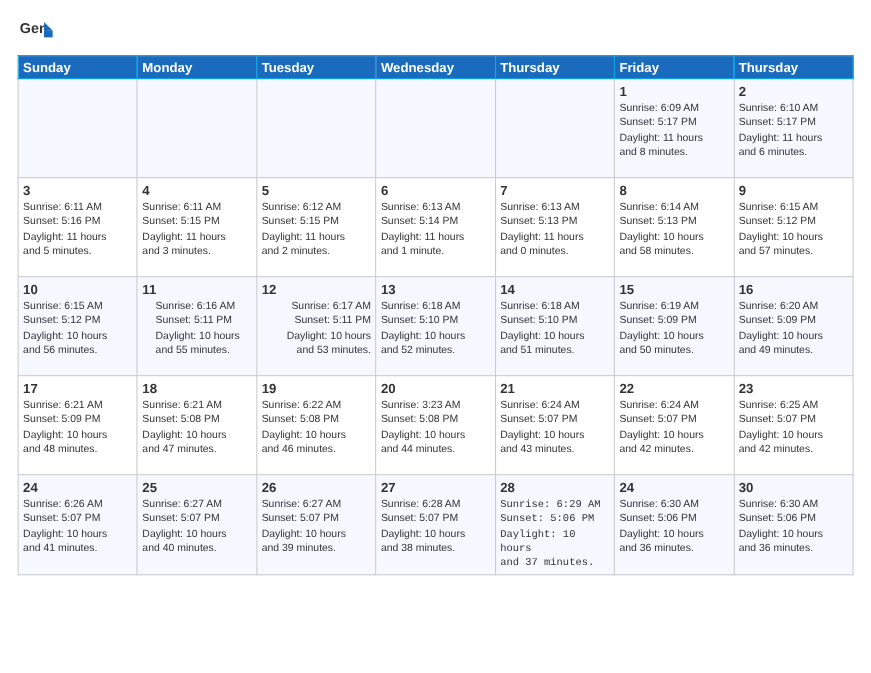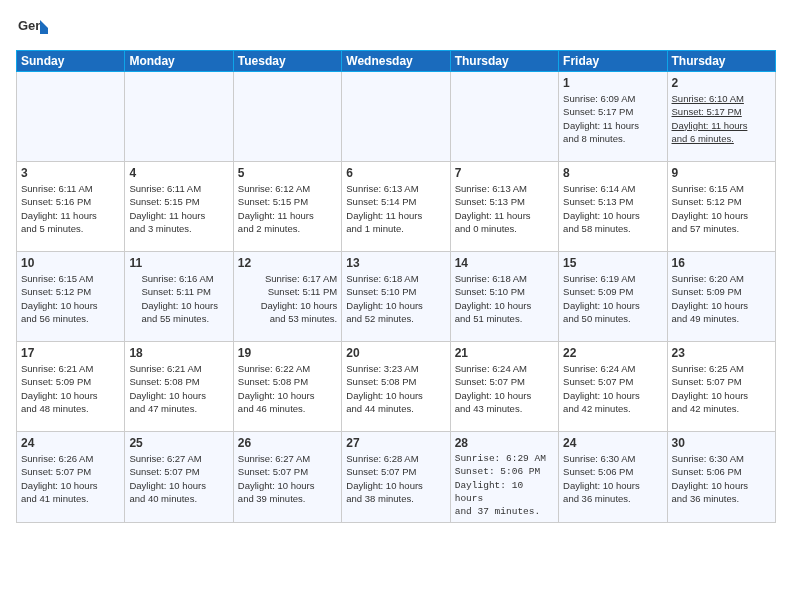--- a/index.html
+++ b/index.html
@@ -129,21 +129,21 @@
         <td class="empty"></td>
         <td>
           <span class="day-number">1</span>
           <div class="day-info" style="white-space: pre-line;">Sunrise: 6:09 AM
 Sunset: 5:17 PM
 Daylight: 11 hours
 and 8 minutes.</div>
         </td>
         <td>
           <span class="day-number">2</span>
-          <div class="day-info" style="white-space: pre-line; text-decoration: underline;">Sunrise: 6:10 AM
+          <div class="day-info" style="white-space: pre-line;">Sunrise: 6:10 AM
 Sunset: 5:17 PM
 Daylight: 11 hours
 and 6 minutes.</div>
         </td>
       </tr>
       <tr>
         <td>
           <span class="day-number">3</span>
           <div class="day-info" style="white-space: pre-line;">Sunrise: 6:11 AM
 Sunset: 5:16 PM

